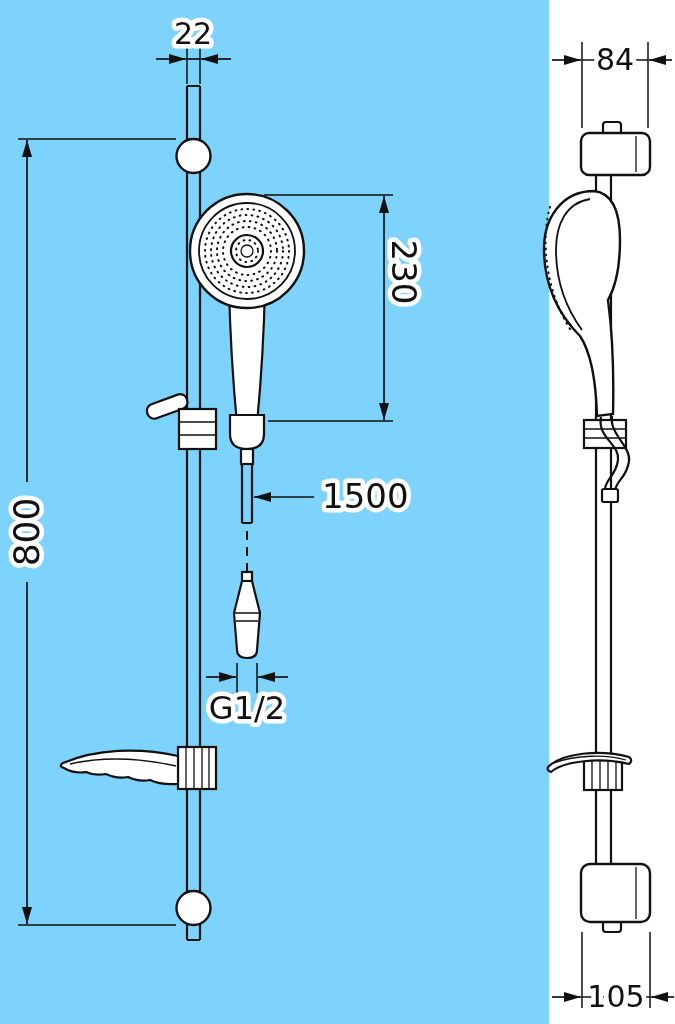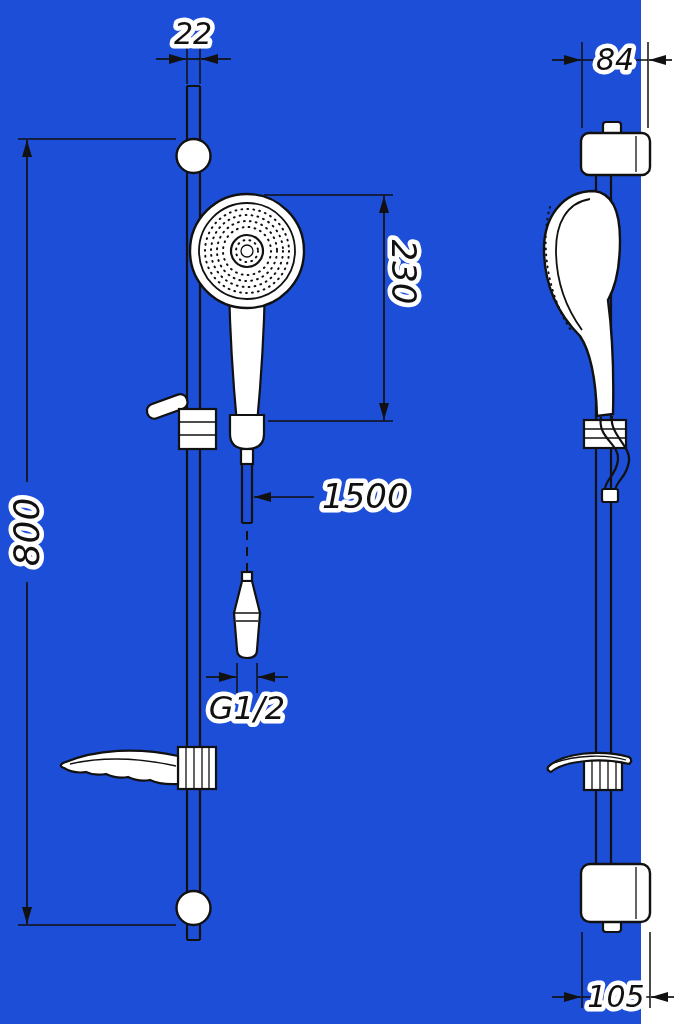--- a/index.html
+++ b/index.html
@@ -1,16 +1,16 @@
 <!DOCTYPE html>
 <html><head>
 <meta charset="utf-8">
 <style>
   html,body{margin:0;padding:0;background:#fff;}
-  .canvas{width:641px;height:1024px;background:#1d4ed8;position:relative;font-style:italic;}
+  .canvas{width:549px;height:1024px;background:#7dd3fc;position:relative;}
   svg{display:block;}
   .o2   {fill:none;stroke:#111;stroke-width:2.2;}
   .o2f  {fill:#fff;stroke:#111;stroke-width:2.2;}
   .o24f {fill:#fff;stroke:#111;stroke-width:2.4;}
   .thin {fill:none;stroke:#111;stroke-width:1.3;}
   .mid  {fill:none;stroke:#111;stroke-width:1.8;}
   .ext  {fill:none;stroke:#111;stroke-width:1.5;}
   .dim  {fill:none;stroke:#111;stroke-width:1.7;}
   .dash {fill:none;stroke:#111;stroke-width:2;stroke-dasharray:9 7;}
   .dots {fill:none;stroke:#111;stroke-width:2;stroke-dasharray:0.8 5.2;stroke-linecap:round;}

